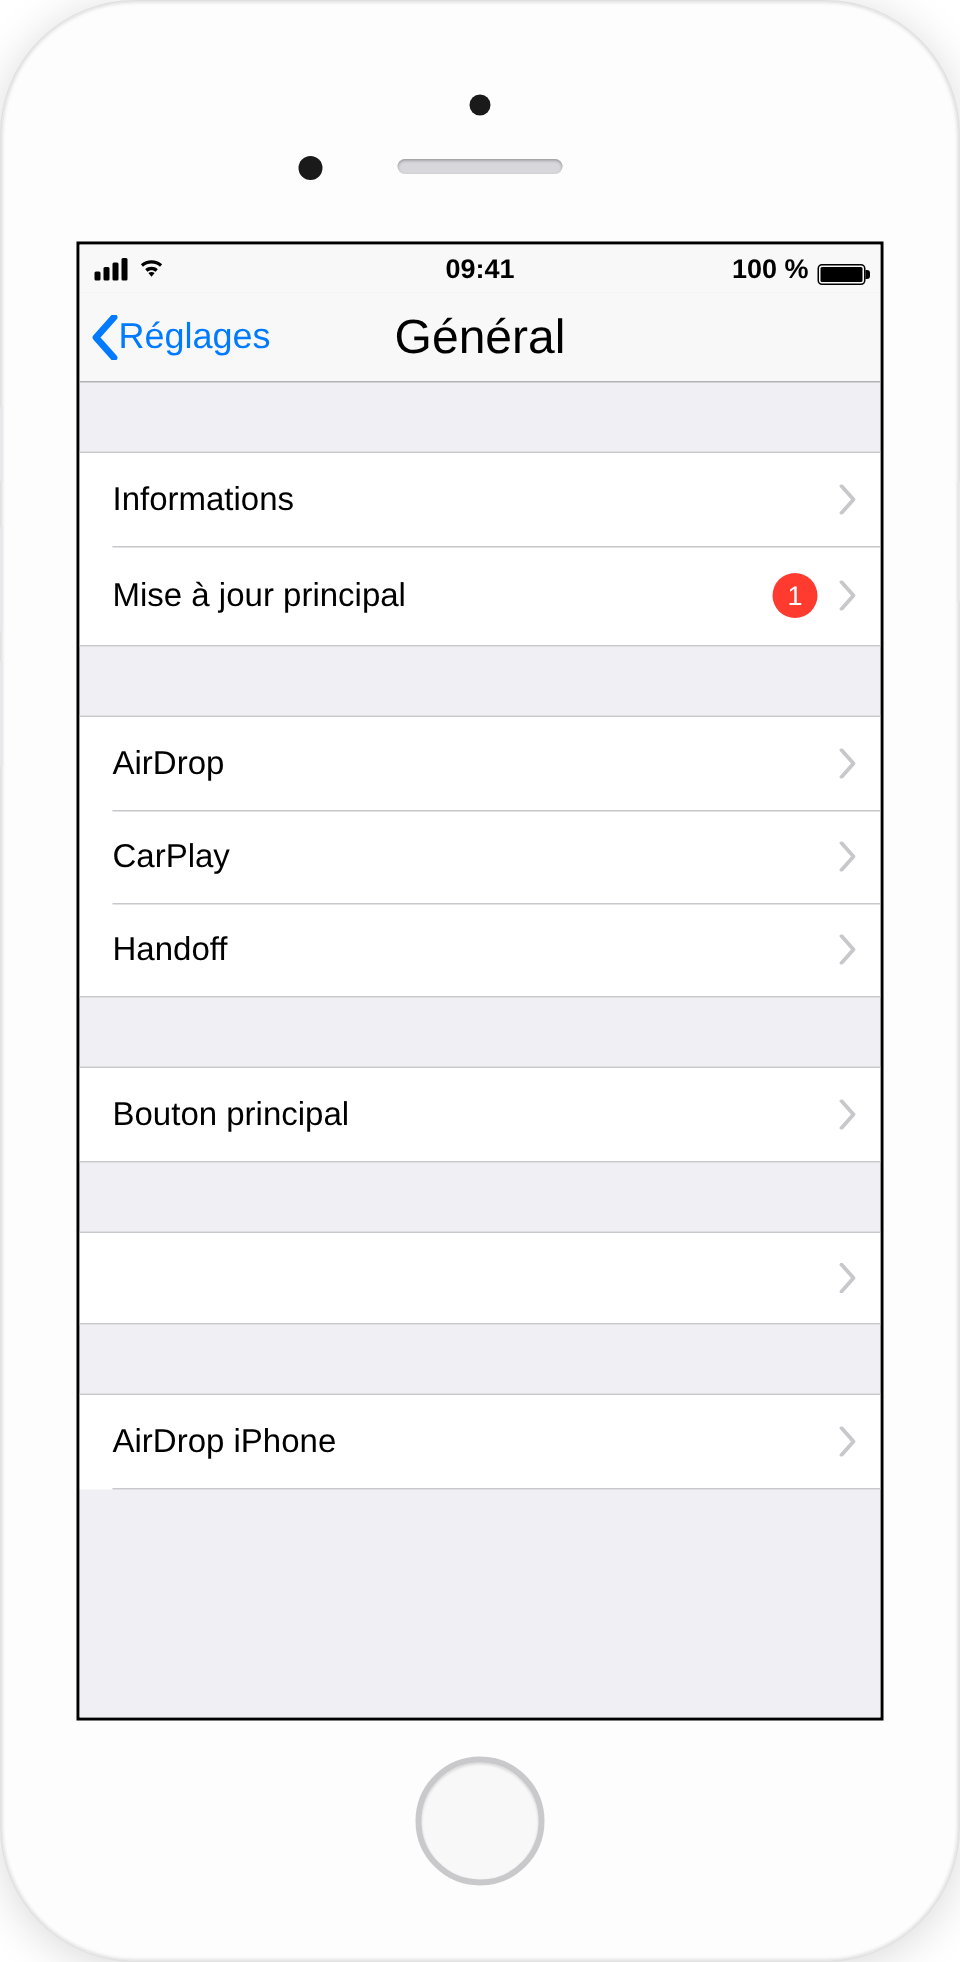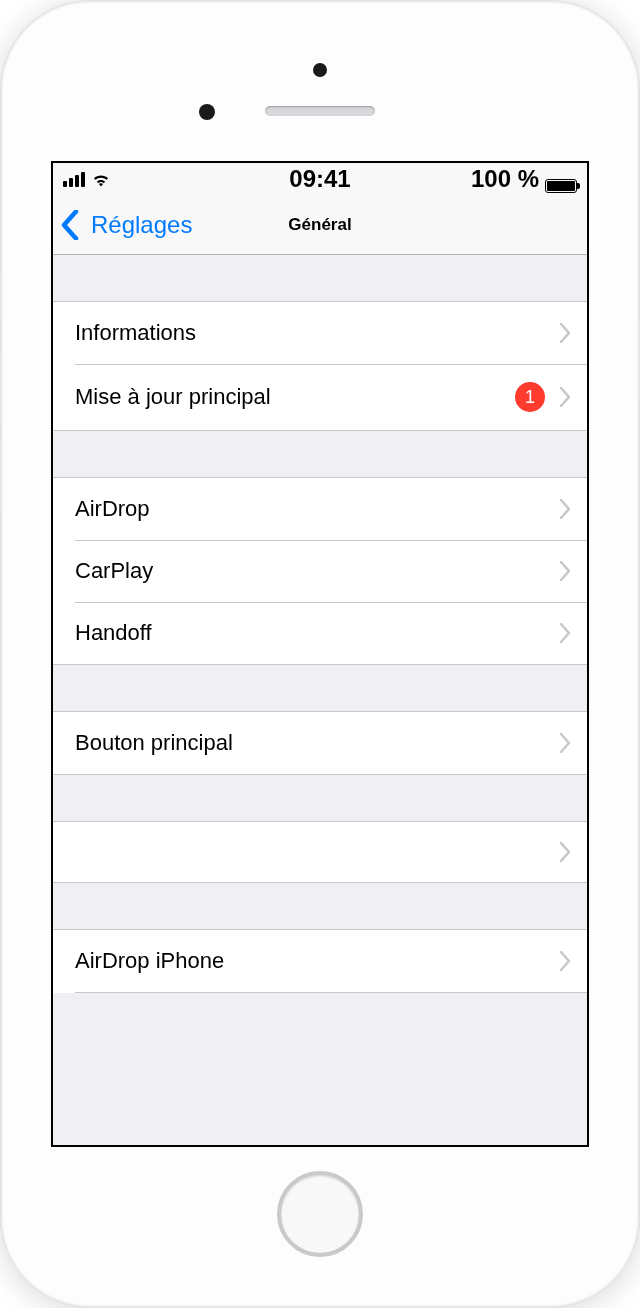--- a/index.html
+++ b/index.html
@@ -78,21 +78,21 @@
       background: #f8f8f8;
       box-shadow: inset 0 1px 2px rgba(0,0,0,0.15);
     }
     
     .statusbar {
       height: 32px;
       background: #f8f8f8;
       display: flex;
       align-items: center;
       padding: 0 10px;
-      font-size: 24px;
+      font-size: 18px;
       font-weight: 600;
       color: #000;
       position: relative;
       flex: 0 0 auto;
     }
     .statusbar .left { display:flex; align-items:center; gap:6px;}
     .statusbar .center { position:absolute; left:50%; transform:translateX(-50%);}
     .statusbar .right { margin-left:auto; display:flex; align-items:flex-end; gap:4px;}
     .signal-bars { display:flex; align-items:flex-end; gap:2px; }
     .signal-bars span { width:4px; background:#000; border-radius:1px;}
@@ -111,21 +111,21 @@
       height: 60px;
       background: #f8f8f8;
       border-bottom: 0.5px solid #b2b2b5;
       display:flex; align-items:center; padding:0 8px; position:relative;
       flex: 0 0 auto;
     }
     .back-btn { display:flex; align-items:center; color:#007aff; font-size:24px;}
     .back-chevron { width:18px; height:30px; }
     .nav-title {
       position:absolute; left:50%; transform:translateX(-50%);
-      font-size: 17px; font-weight:700; color:#000;
+      font-size: 32px; font-weight:400; color:#000;
     }
     
     .content { flex:1; overflow:hidden; background:#efeff4;}
     .group-gap { height: 46px; }
     .group-gap-small { height: 46px; }
     .group { background:#fff;}
     .row {
       display:flex; align-items:center;
       min-height: 60px;
       padding: 18px 16px 18px 22px;
@@ -195,21 +195,21 @@
       </div>
     </div>
 
     <div class="navbar">
       <div class="back-btn">
         <span class="back-chevron">
           <svg viewBox="0 0 12 20">
               <path d="M10 1L2 10l8 9" stroke="#007aff" stroke-width="3" fill="none" stroke-linecap="round" stroke-linejoin="round"></path>
             </svg>
         </span>
-        <span style="margin-left:12px;">Réglages</span>
+        <span style="margin-left:0;">Réglages</span>
       </div>
       <div class="nav-title">Général</div>
     </div>
 
     <div class="content">
       <div class="group-gap"></div>
 
       <div class="group">
         <div class="row">
           <span class="label">Informations</span>

